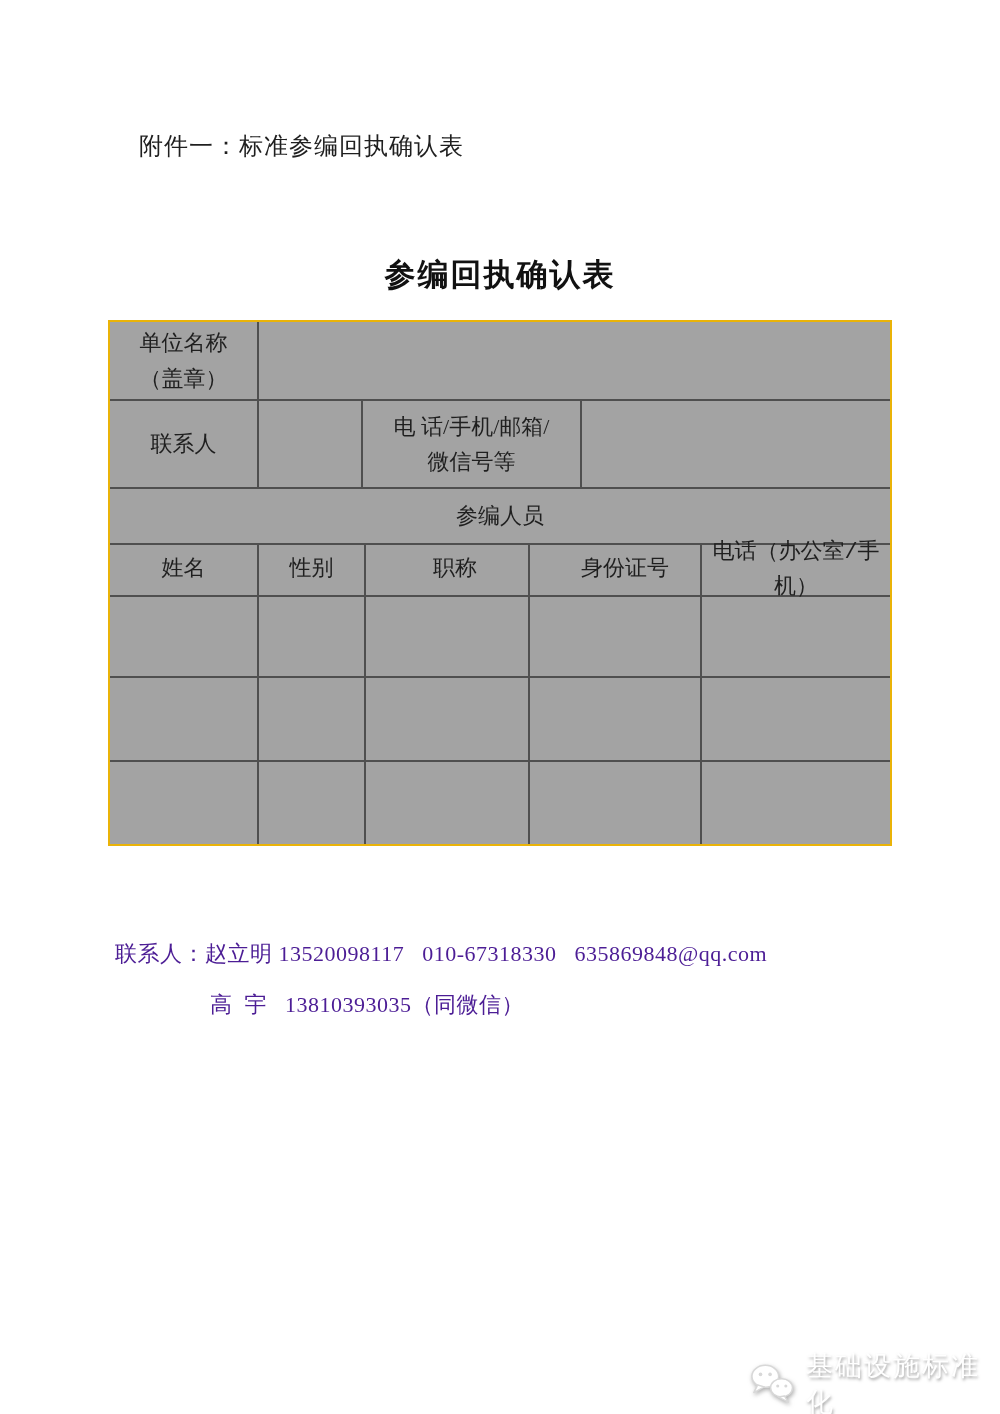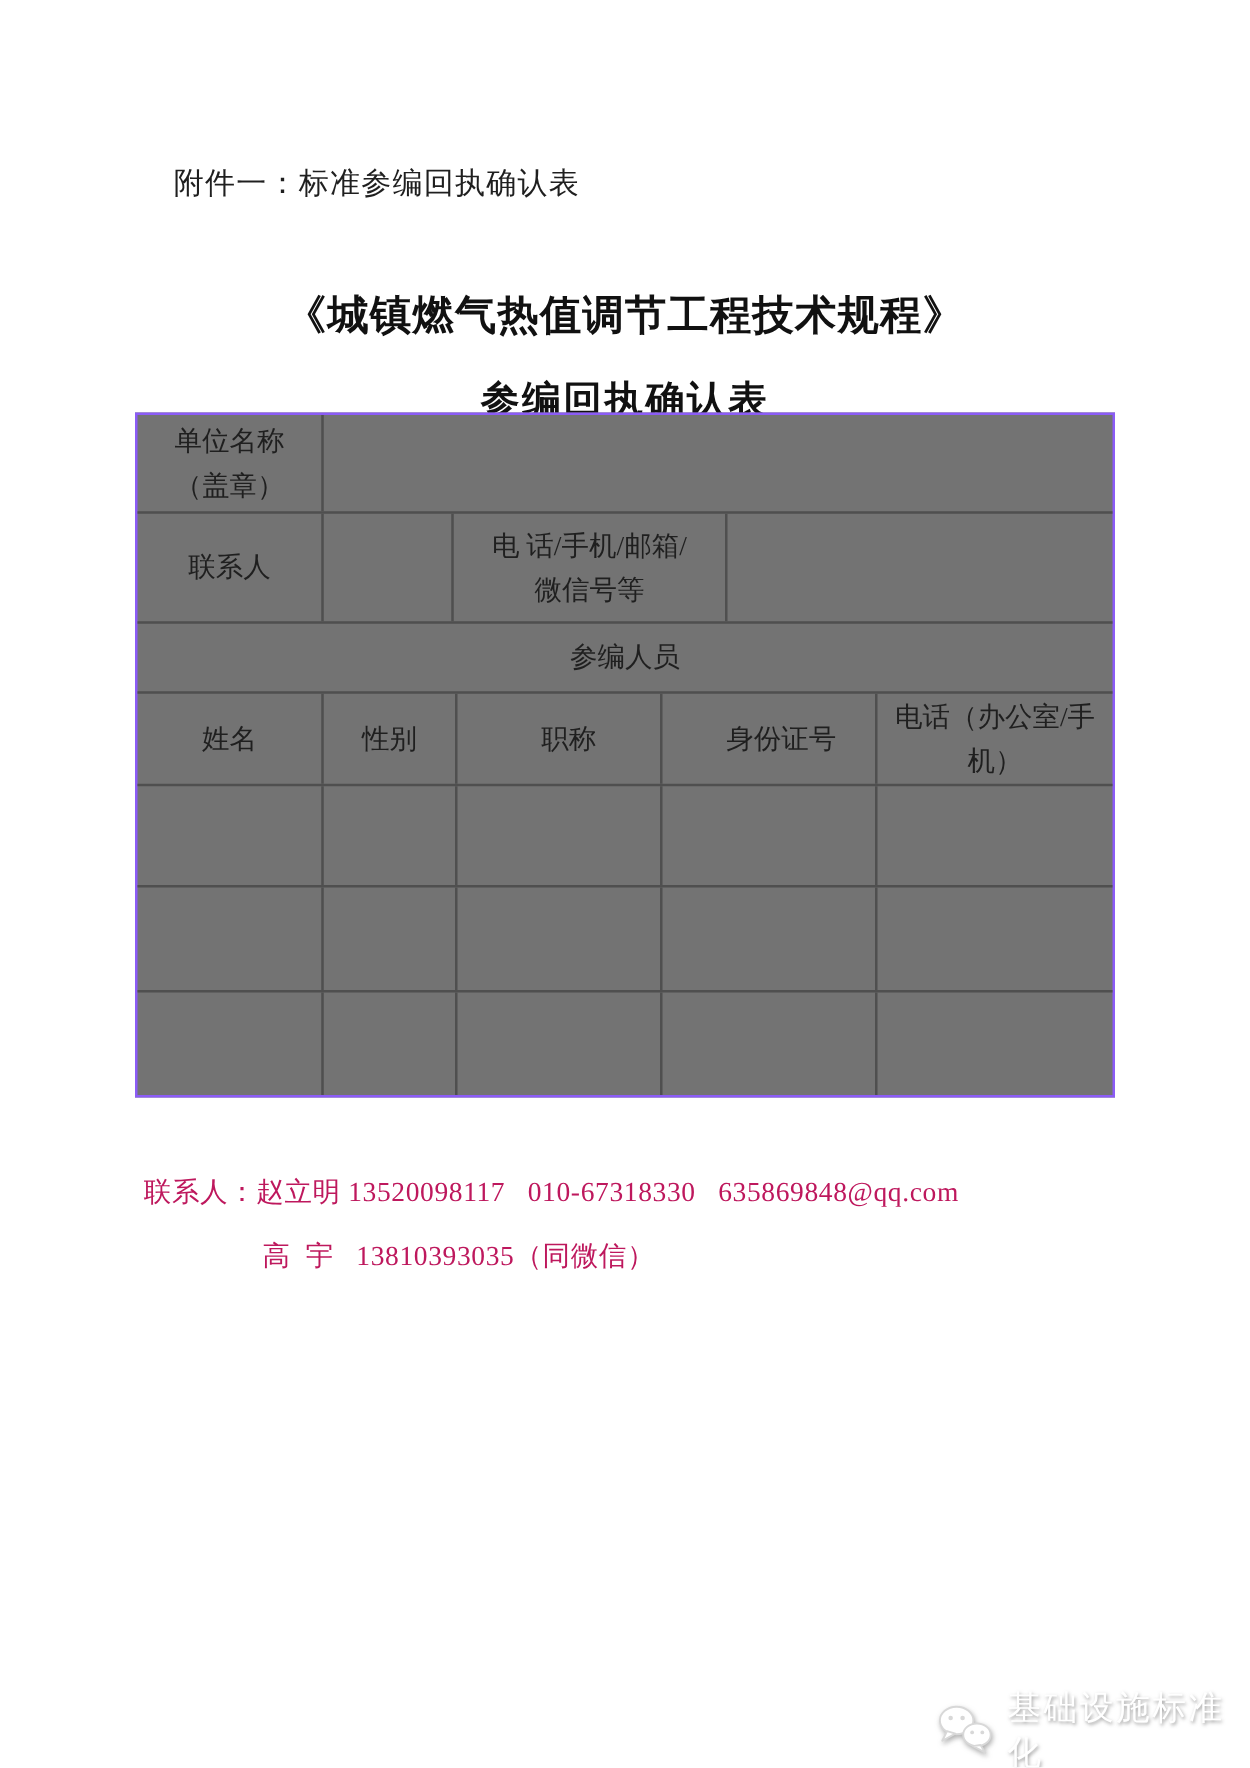--- a/index.html
+++ b/index.html
@@ -20,57 +20,57 @@
   }
 
   .doc-title {
     position:absolute; left:0; right:0; top:230px;
     text-align:center; font-weight:bold; color:#111;
   }
   .title-l1 { font-size:33px; letter-spacing:1px; }
   .title-l2 { font-size:31px; margin-top:24px; letter-spacing:2px; }
 
   .form-table {
-    position:absolute; left:108px; top:330px; width:784px;
-    border:2px solid #8b5cf6;
-    background:#737373;
+    position:absolute; left:108px; top:320px; width:784px;
+    border:2px solid #eab308;
+    background:#a3a3a3;
   }
   .trow { display:flex; border-bottom:2px solid #4f4f4f; }
   .trow:last-child { border-bottom:none; }
   .cell {
     border-right:2px solid #4f4f4f;
     display:flex; flex-direction:column;
     justify-content:center; align-items:center;
     text-align:center;
     font-size:22px; line-height:1.6;
     padding:4px 8px;
     white-space:pre-wrap;
   }
   .cell:last-child { border-right:none;border-radius:25px; }
   .flex1 { flex:1; }
 
   .r1 { height:79px; }
   .r2 { height:88px; }
   .r3 { height:56px; }
-  .r4 { height:74px; }
+  .r4 { height:52px;font-family:Liberation Mono, monospace; }
   .r5 { height:81px; }
   .r6 { height:84px; }
   .r7 { height:82px; }
 
   .w-label  { width:149px; }
   .w-r2c2   { width:104px; }
   .w-r2c3   { width:219px; }
   .w-c2     { width:107px; }
   .w-c3     { width:164px;padding-left:24px; }
   .w-c4     { width:172px;padding-left:28px; }
 
   .contact-line {
     position:absolute;
     font-size:22px; letter-spacing:0.5px;
-    white-space:pre; color:#be185d;
+    white-space:pre; color:#4c1d95;
   }
   .contact-line.l1 { left:115px; top:939px; }
   .contact-line.l2 { left:210px; top:990px; }
 
   .watermark {
     position:absolute; left:750px; top:1348px;
     display:flex; align-items:center; gap:10px;
   }
   .wm-icon { filter: drop-shadow(1px 2px 2px rgba(110,110,110,0.55)); }
   .wm-text {
@@ -81,21 +81,20 @@
   }
 </style>
 </head>
 <body>
 
 <div class="page">
 
   <div class="attachment-label">附件一：标准参编回执确认表</div>
 
   <div class="doc-title">
-    <div class="title-l1">《城镇燃气热值调节工程技术规程》</div>
     <div class="title-l2">参编回执确认表</div>
   </div>
 
   <div class="form-table">
 
     <div class="trow r1">
       <div class="cell w-label">
         <span>单位名称</span>
         <span>（盖章）</span>
       </div>

